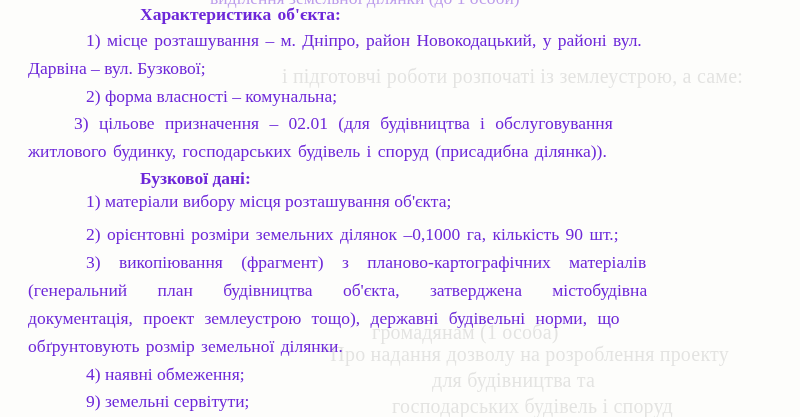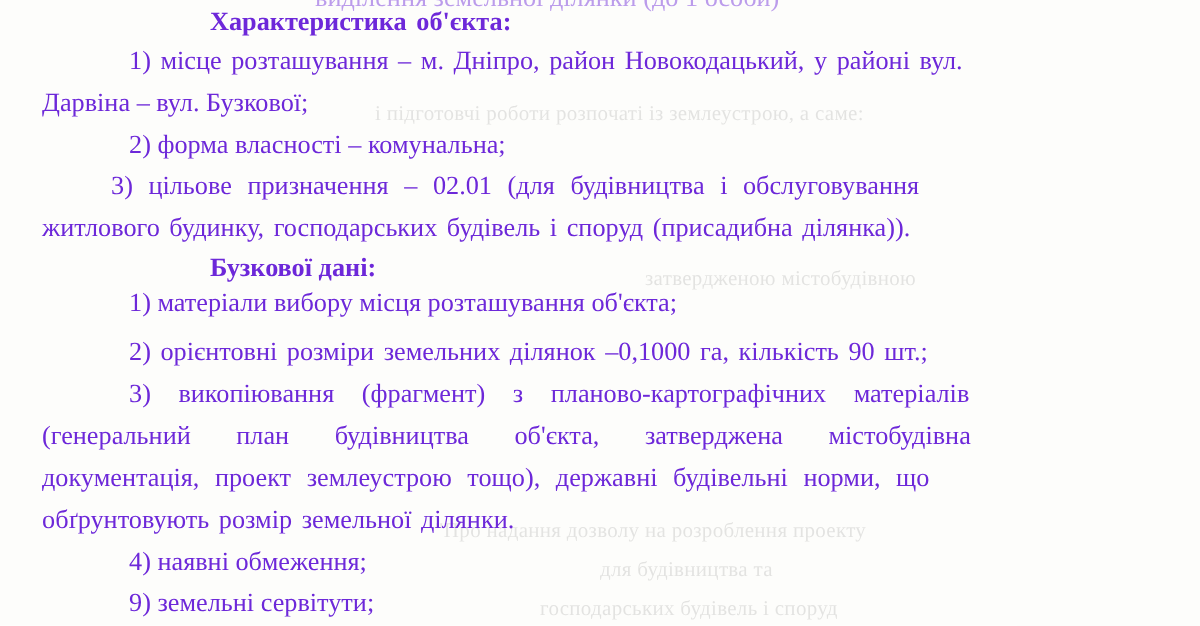--- a/index.html
+++ b/index.html
@@ -23,24 +23,25 @@
     background: #fdfdfb;
   }
 
   
   .ghost-layer {
     position: absolute;
     inset: 0;
     pointer-events: none;
     opacity: 0.13;
     color: #3a3a3a;
-    font-size: 14px;
+    font-size: 20px;
     line-height: 29px;
     text-align: justify;
     letter-spacing: 0.2px;
+    margin-left: 32px;
   }
   .ghost-line {
     position: absolute;
     white-space: nowrap;
   }
 
   .content {
     position: absolute;
     left: 0;
     top: 0;
@@ -80,21 +81,21 @@
 <body>
 
 <div class="page">
 
   <div class="top-clip">
     <div class="doc-line" style="left:210px; top:-12px;">виділення земельної ділянки (до 1 особи)</div>
   </div>
 
   <div class="ghost-layer">
     <div class="ghost-line" style="left:250px; top:62px;">і підготовчі роботи розпочаті із землеустрою, а саме:</div>
-    <div class="ghost-line" style="left:430px; top:172px;">затвердженою містобудівною</div>
+    <div class="ghost-line" style="left:340px; top:318px;">громадянам (1 особа)</div>
     <div class="ghost-line" style="left:290px; top:340px;">"Про надання дозволу на розроблення проекту</div>
     <div class="ghost-line" style="left:400px; top:366px;">для будівництва та</div>
     <div class="ghost-line" style="left:360px; top:392px;">господарських будівель і споруд</div>
   </div>
 
   <div class="content">
 
     <div class="doc-line heading just-slight" style="left:140px; top:4px;">Характеристика об'єкта:</div>
 
     <div class="doc-line just-slight" style="left:86px; top:30px;">1) місце розташування – м. Дніпро, район Новокодацький, у районі вул.</div>

